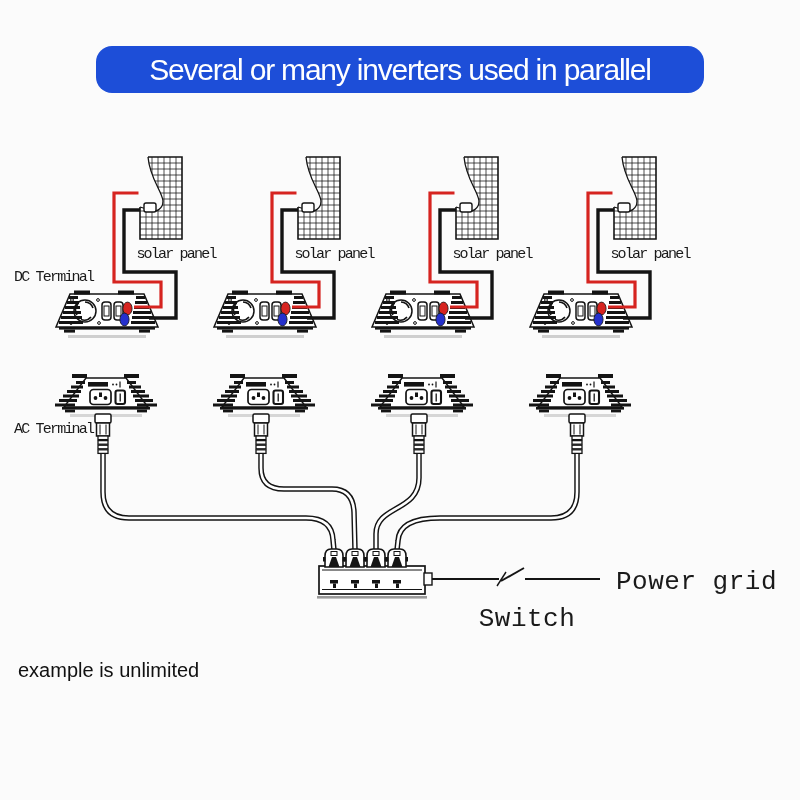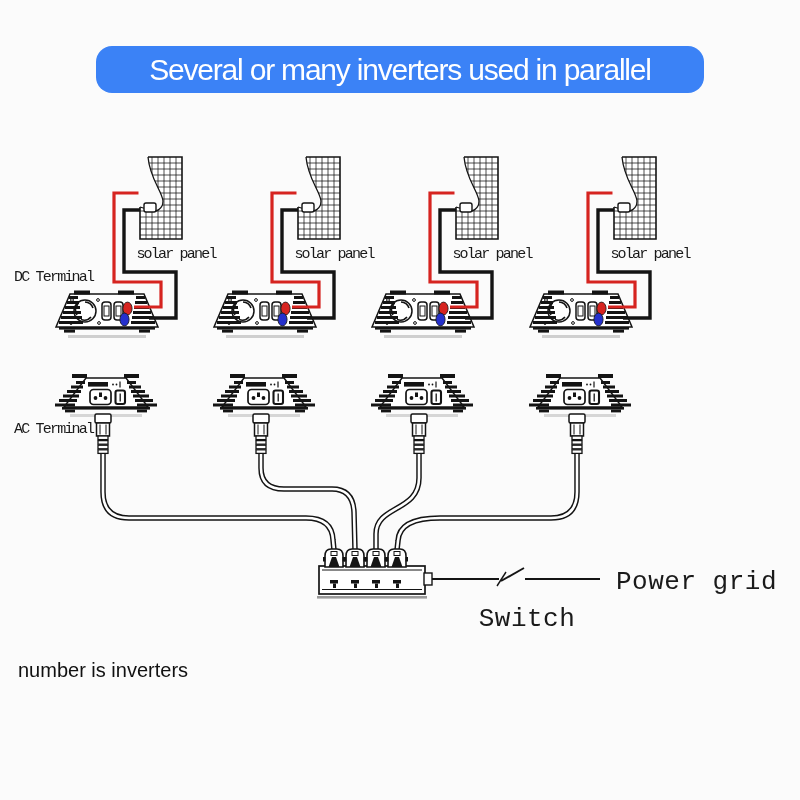--- a/index.html
+++ b/index.html
@@ -2,21 +2,21 @@
 <html><head>
 <meta charset="utf-8">
 <style>
   html,body{margin:0;padding:0;}
   body{
     width:800px;height:800px;position:relative;background:#fbfbfb;
     font-family:"Liberation Sans", sans-serif;overflow:hidden;
   }
   .banner{
     position:absolute;left:96px;top:46px;width:608px;height:47px;
-    background:#3b82f6;border-radius:16px;display:flex;align-items:center;justify-content:center;
+    background:#1d4ed8;border-radius:16px;display:flex;align-items:center;justify-content:center;
   }
   .banner-text{
     color:#ffffff;font-size:30px;letter-spacing:-1.2px;font-weight:400;white-space:nowrap;
   }
   .diagram{position:absolute;left:0;top:0;}
   .mono-label{
     font-family:"Liberation Mono", monospace;fill:#1a1a1a;
   }
   .lbl-small{font-size:15px;letter-spacing:-1.8px;}
   .lbl-big{font-size:26px;letter-spacing:0.5px;}
@@ -221,14 +221,14 @@
     <path class="ink" stroke-width="1.9" d="M432,579 H499"></path>
     <path class="ink" stroke-width="1.9" d="M501,581 L524,568"></path>
     <path class="ink" stroke-width="1.4" d="M497,586 L506,572"></path>
     <path class="ink" stroke-width="1.9" d="M525,579 H600"></path>
   </g>
   <text x="527" y="626" class="mono-label lbl-big" text-anchor="middle">Switch</text>
   <text x="616" y="589" class="mono-label lbl-big">Power grid</text>
 </svg>
 
 <div class="desc">
-  <p>number is inverters</p>
+  <p>example is unlimited</p>
 </div>
 
 </body></html>

